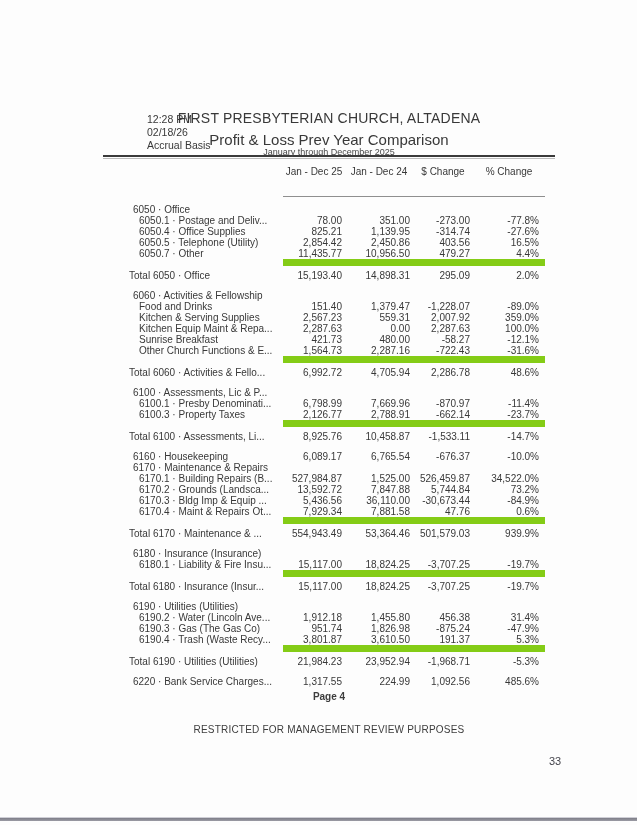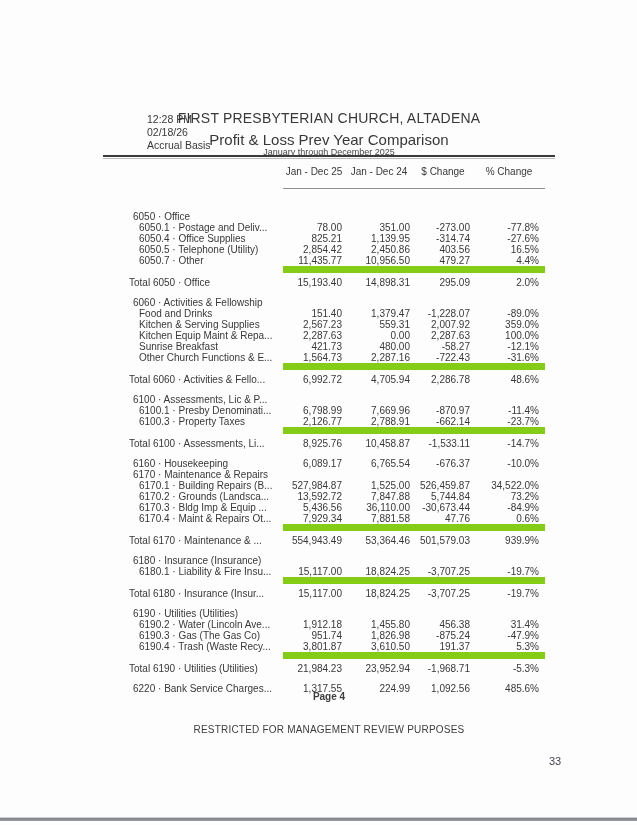--- a/index.html
+++ b/index.html
@@ -20,26 +20,26 @@
   .rtitle   { font-size:15px; line-height:14px; margin-top:8px; }
   .rsubtitle{ font-size:9px; line-height:11px; color:#454545; }
   .toprule  { height:2px; background:#3a3a3a; margin-top:2px; }
   .toprule2 { height:1px; background:#bcbcbc; margin-top:1px; }
 
   
   .grid { display:grid; grid-template-columns:180px 62px 68px 60px 72px; }
 
   .colhead { margin-top:7px; }
   .colhead .ch {
-    font-size:10px; text-align:center; padding-bottom:11px;
+    font-size:10px; text-align:center; padding-bottom:19px;
     border-bottom:1px solid #8f8f8f; white-space:nowrap;
   }
   .colhead .blank { border-bottom:none; }
 
-  .tbl { margin-top:22px; }
+  .tbl { margin-top:7px; }
   .trow { height:11px; line-height:11px; font-size:10px; white-space:nowrap; }
   .cname { overflow:hidden; }
   .trow.section .cname, .trow.single .cname { padding-left:30px; }
   .trow.item .cname, .trow.item-last .cname { padding-left:36px; }
   .trow.total .cname { padding-left:26px; }
   .cnum { text-align:right; padding-right:3px; }
   .cnum.c4 { padding-right:6px; }
   .trow.item-last .cnum { border-bottom:7px solid #84cc16; }
   .sp-a { height:11px; }
   .sp-b { height:9px; }

